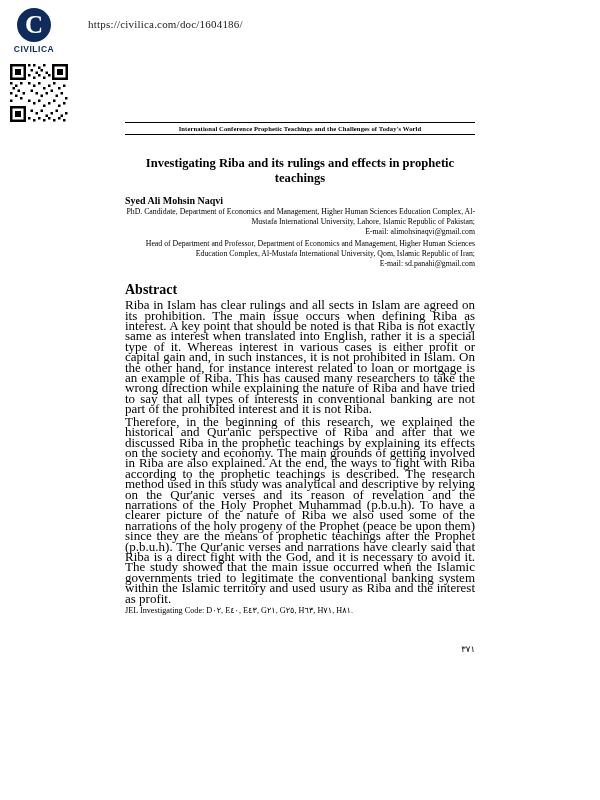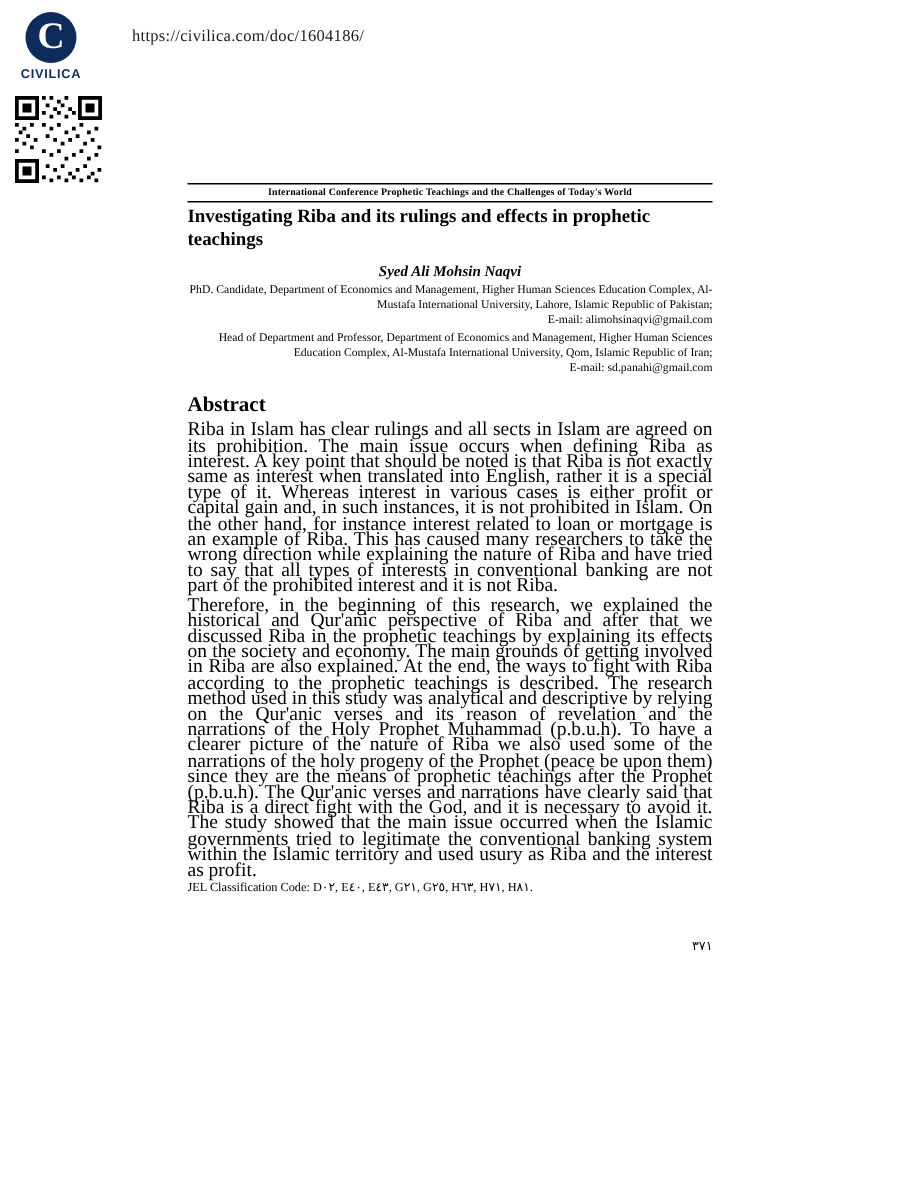--- a/index.html
+++ b/index.html
@@ -85,33 +85,31 @@
     padding: 2px 0 2px 0;
     text-align: center;
   }
   .journal-line {
     font-family: "Liberation Serif", serif;
     font-weight: bold;
     font-size: 6.6px;
     letter-spacing: 0.1px;
   }
   .title {
-    margin-top: 2px;
-    text-align: left;
+    margin-top: 21px;
+    text-align: center;
     font-family: "Liberation Serif", serif;
     font-weight: bold;
     font-size: 12.6px;
     line-height: 15px;
   }
   .author {
     margin-top: 9px;
-    text-align: center;
     font-weight: bold;
     font-size: 10px;
-    font-style: italic;
   }
   .affil {
     margin-top: 1px;
     text-align: right;
     font-size: 7.8px;
     line-height: 10.2px;
   }
   .author-2 {
     margin-top: 9px;
   }
@@ -265,20 +263,20 @@
 E-mail: sd.panahi@gmail.com</div>
 
     <div class="abstract-head">Abstract</div>
     <div class="abstract-body">
       <p>Riba in Islam has clear rulings and all sects in Islam are agreed on its prohibition. The main issue occurs when defining Riba as interest. A key point that should be noted is that Riba is not exactly same as interest when translated into English, rather it is a special type of it. Whereas interest in various cases is either profit or capital gain and, in such instances, it is not prohibited in Islam. On the other hand, for instance interest related to loan or mortgage is an example of Riba. This has caused many researchers to take the wrong direction while explaining the nature of Riba and have tried to say that all types of interests in conventional banking are not part of the prohibited interest and it is not Riba.</p>
       <p>Therefore, in the beginning of this research, we explained the historical and Qur'anic perspective of Riba and after that we discussed Riba in the prophetic teachings by explaining its effects on the society and economy. The main grounds of getting involved in Riba are also explained. At the end, the ways to fight with Riba according to the prophetic teachings is described. The research method used in this study was analytical and descriptive by relying on the Qur'anic verses and its reason of revelation and the narrations of the Holy Prophet Muhammad (p.b.u.h). To have a clearer picture of the nature of Riba we also used some of the narrations of the holy progeny of the Prophet (peace be upon them) since they are the means of prophetic teachings after the Prophet (p.b.u.h). The Qur'anic verses and narrations have clearly said that Riba is a direct fight with the God, and it is necessary to avoid it. The study showed that the main issue occurred when the Islamic governments tried to legitimate the conventional banking system within the Islamic territory and used usury as Riba and the interest as profit.</p>
     </div>
 
 
     <div class="jel">
-      <span>JEL Classification Code:</span>
+      <span>JEL Investigating Code:</span>
       <span>D٠٢, E٤٠, E٤٣, G٢١, G٢٥, H٦٣, H٧١, H٨١.</span>
     </div>
 
     <div class="page-number">٣٧١</div>
   </div>
 
 </div>
 
 </body></html>

